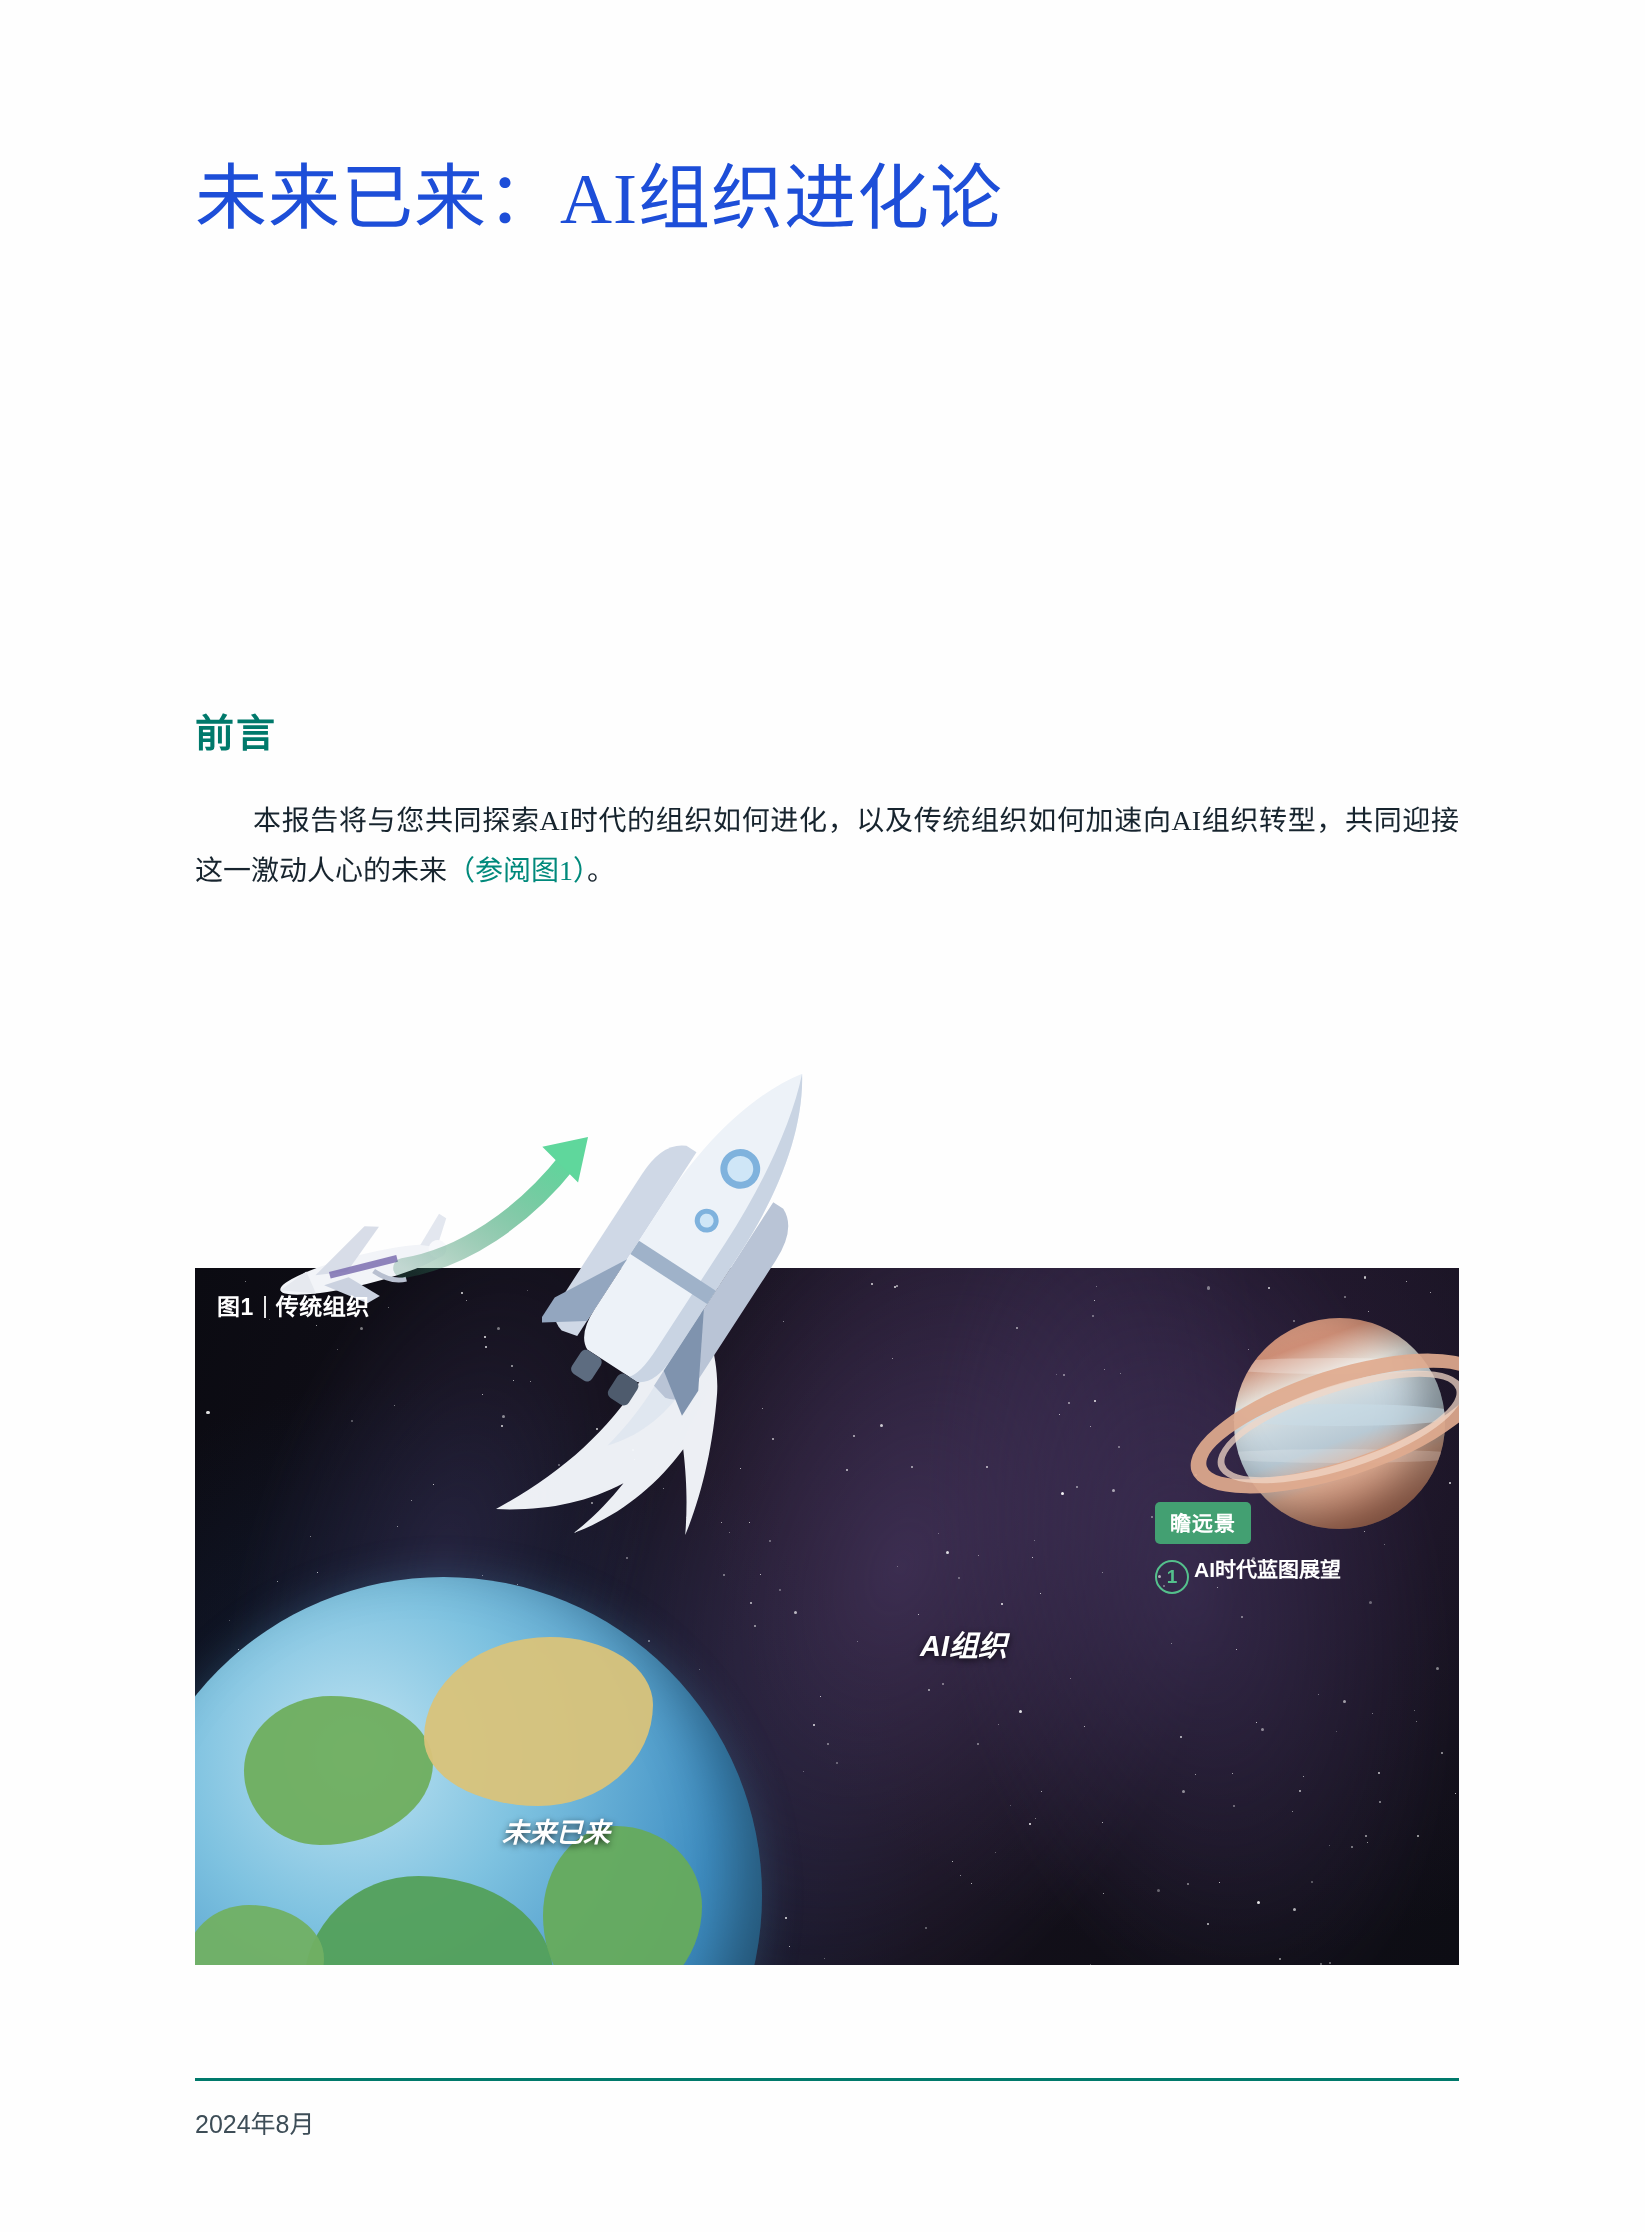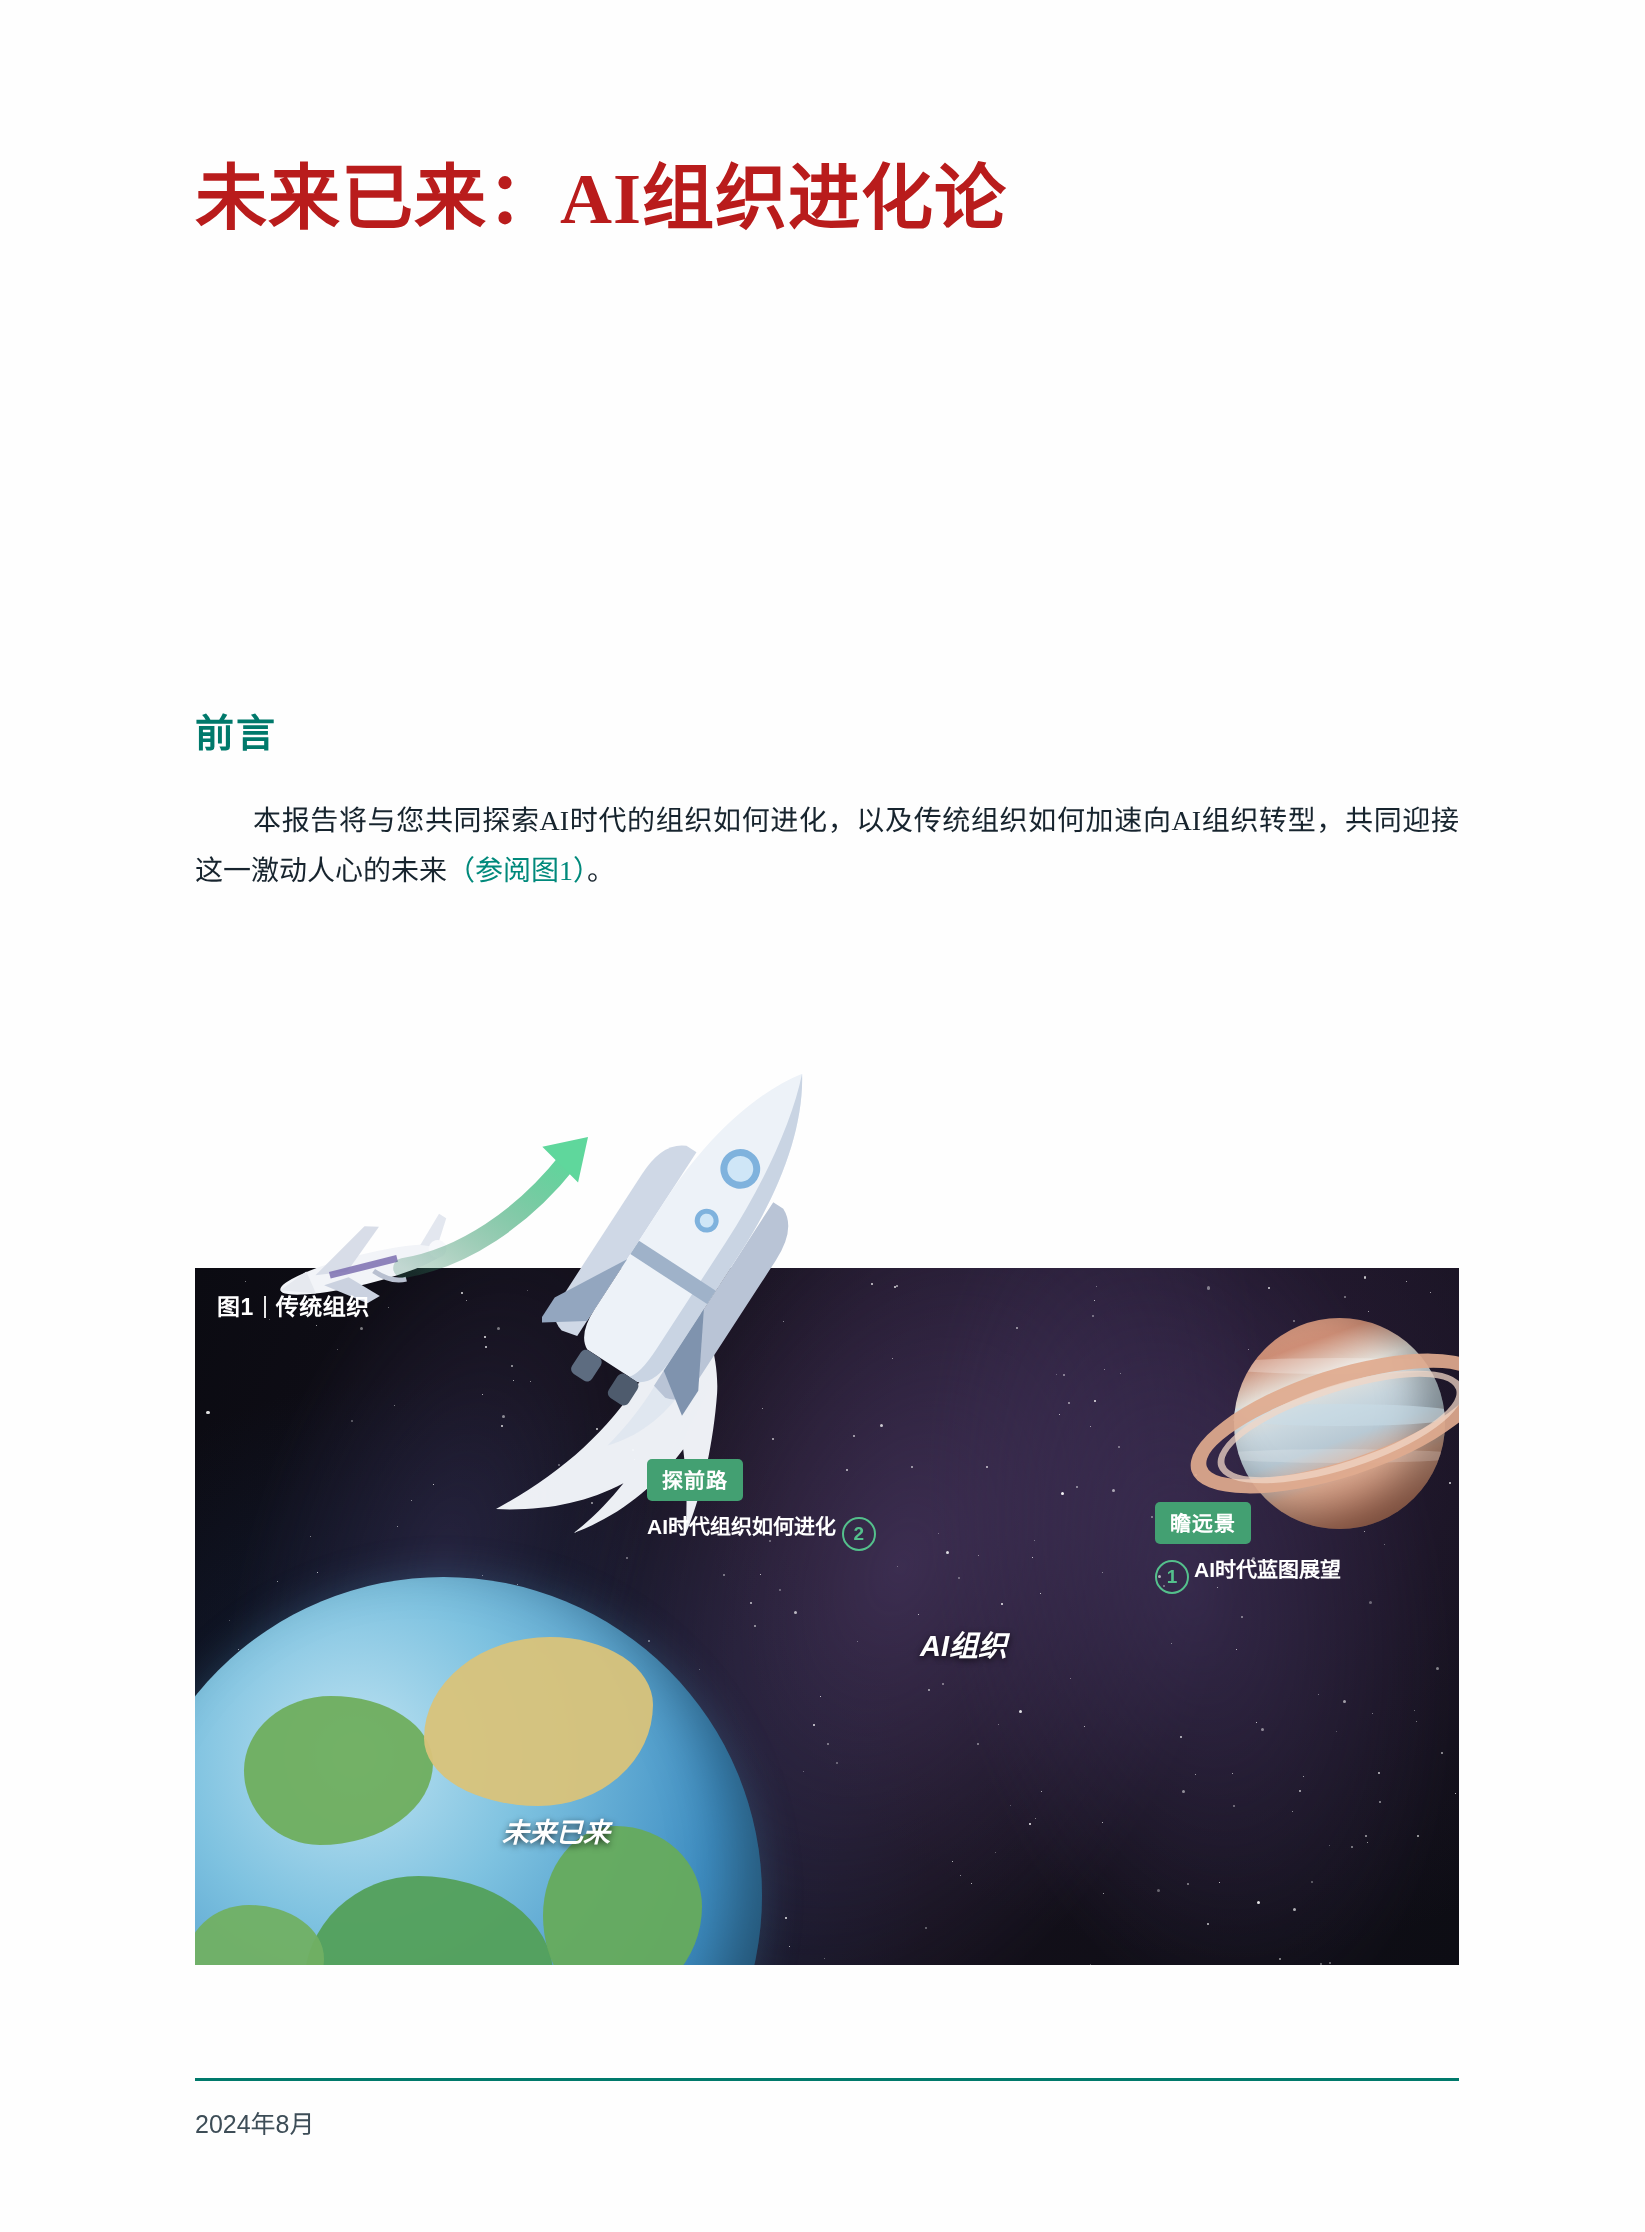--- a/index.html
+++ b/index.html
@@ -19,23 +19,23 @@
     position: absolute;
     inset: 0;
     background: #fefefe;
   }
   
   .title {
     position: absolute;
     left: 195px;
     top: 139px;
     font-size: 72px;
-    font-weight: 700;
+    font-weight: 400;
     letter-spacing: 1px;
-    color: #b91c1c;
+    color: #1d4ed8;
     font-family: "Liberation Serif", "DejaVu Serif", serif;
     white-space: nowrap;
   }
   
   .section-heading {
     position: absolute;
     left: 195px;
     top: 702px;
     font-size: 39px;
     font-weight: 700;
@@ -668,24 +668,20 @@
       <rect x="104" y="236" width="92" height="16" fill="#9fb2c9"></rect>
 
       <path d="M104 258 L64 330 L64 360 L104 332 Z" fill="#93a6bf"></path>
       <path d="M196 258 L236 330 L236 360 L196 332 Z" fill="#7f93ae"></path>
 
       <rect x="116" y="356" width="24" height="28" rx="6" fill="#5d6c80"></rect>
       <rect x="160" y="356" width="24" height="28" rx="6" fill="#4e5b6d"></rect>
     </g>
   </svg>
 
-  <div class="tag" style="left: 647px; top: 1459px;">
-    <span class="chip">探前路</span>
-    <span class="caption"><span>AI时代组织如何进化</span> <span class="num">2</span></span>
-  </div>
 
 
   <div class="tag" style="left: 1155px; top: 1502px;">
     <span class="chip">瞻远景</span>
     <span class="caption"><span class="num">1</span> <span>AI时代蓝图展望</span></span>
   </div>
 
   <div class="tag-ai-org">AI组织</div>
   <div class="tag-trad-org">未来已来</div>
 

